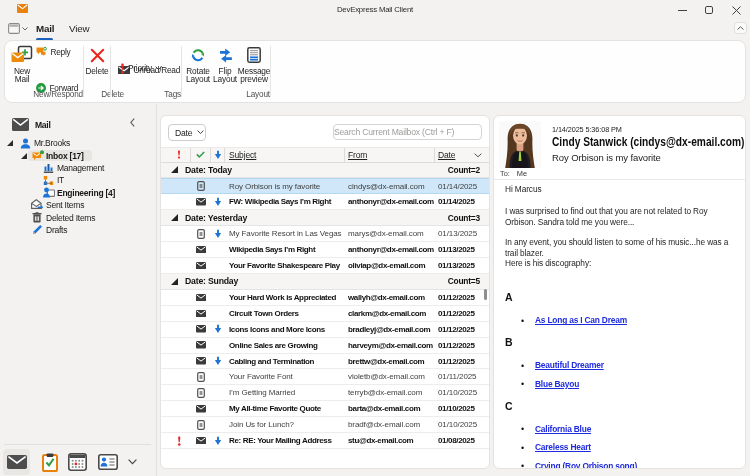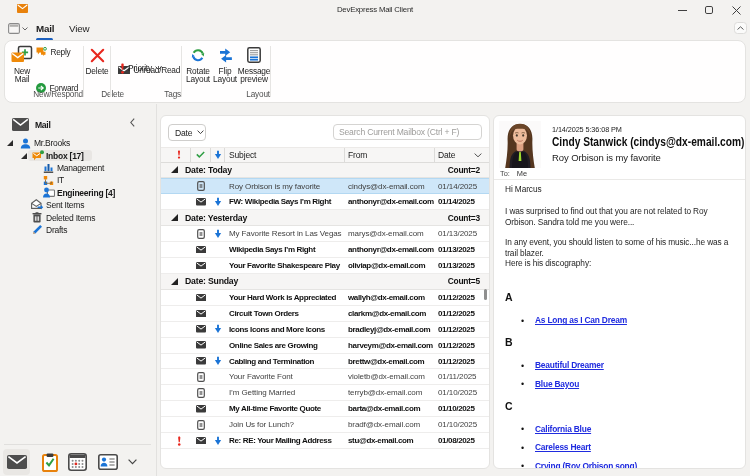--- a/index.html
+++ b/index.html
@@ -58,26 +58,26 @@
   .sb-footer { position:absolute; left:0; top:344px; width:100%; height:28px; display:flex; align-items:center; }
   .navbtn { width:27px; height:26px; margin-left:3px; border-radius:4px; display:flex; align-items:center; justify-content:center; }
   .navbtn.active { background:#e9e7e4; }
   .navbtn.tasks { margin-left:6px; } .navbtn.cal { margin-left:1px; } .navbtn.people { margin-left:3px; }
   .nav-more { margin-left:7px; color:#454545; }
 
   
   .listcard { position:absolute; left:160px; top:115px; width:330px; height:354px; background:#fff; border:1px solid #e4e3e1; border-radius:6px; overflow:hidden; }
   .list-toolbar { position:absolute; left:0; top:0; width:100%; height:31px; }
   .groupby { position:absolute; left:7px; top:8px; width:38px; height:17px; border:1px solid #cfcecc; border-radius:4px; background:#fff; display:flex; align-items:center; font-size:8.6px; letter-spacing:-0.2px; color:#1d1d1d; padding-left:6px; gap:5px; }
-  .searchbox { position:absolute; left:172px; top:8px; width:149px; height:16px; border:1px solid #d5d4d2; border-radius:4px; background:#fff; font-family:"Liberation Sans",sans-serif; font-size:8.6px; letter-spacing:-0.2px; color:#333; padding-left:5px; }
+  .searchbox { position:absolute; left:172px; top:8px; width:149px; height:16px; border:1px solid #d5d4d2; border-radius:4px; background:#fff; font-family:"Liberation Sans",sans-serif; font-size:8.6px; letter-spacing:-0.2px; color:#333; }
   .searchbox::placeholder { color:#9e9d9b; }
 
   .grid { position:absolute; left:0; top:31px; width:100%; }
   .gridrow { display:flex; align-items:center; height:15.93px; }
-  .ghead { height:15.5px; background:#f7f6f5; border-top:1px solid #eceae8; border-bottom:1px solid #dddcda; font-size:8.5px; letter-spacing:-0.15px; color:#222; }
+  .ghead { height:15.5px; background:#f7f6f5; border-top:1px solid #eceae8; border-bottom:1px solid #dddcda; font-size:8.5px; letter-spacing:-0.15px; color:#222;text-decoration:underline; }
   .ghead .cell { border-right:1px solid #dcdbd9; align-self:stretch; display:flex; align-items:center; }
   .ghead .cell:last-child { border-right:none; }
   .cell { flex:none; display:flex; align-items:center; overflow:hidden; }
   .c-pri { width:24px; justify-content:center; }
   .c-ico { width:20px; justify-content:center; }
   .c-arr { width:14px; justify-content:center; }
   .c-sub { width:120px; padding-left:4px; }
   .c-from { width:90px; padding-left:3px; }
   .c-date { width:52px; padding-left:3px; }
   .grid-indent { width:6px; flex:none; align-self:stretch; }

